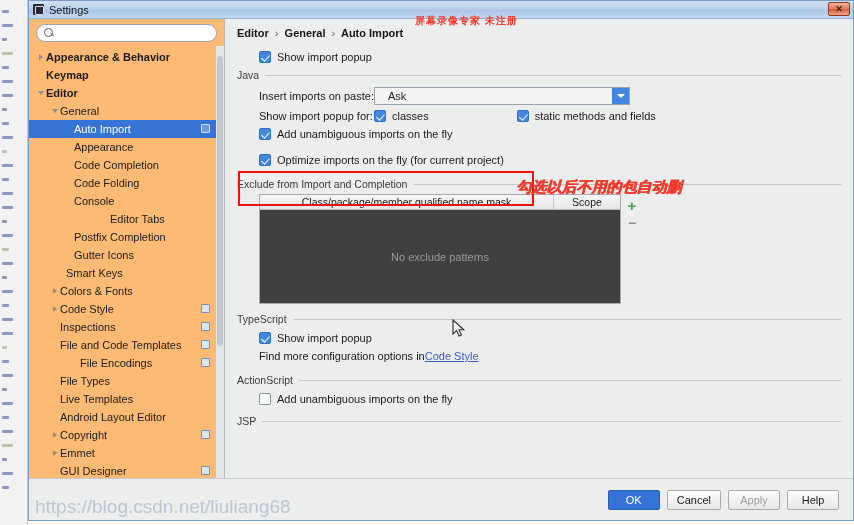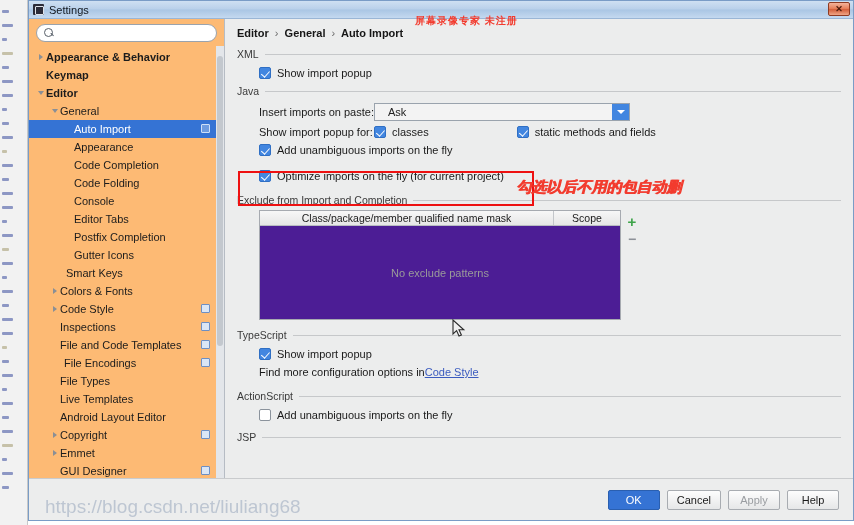--- a/index.html
+++ b/index.html
@@ -192,21 +192,21 @@
     border-left:4px solid transparent;border-right:4px solid transparent;
     display:block;
   }
 
   .inline-row { display:flex; align-items:center; height:18px; }
   .inline-label { font-size:11px; color:#1a1a1a; width:115px; }
 
   
   .table-wrap { display: flex; margin-top: 2px; }
   .table-box {
-    width: 362px; height: 110px; background: #4c1d95;
+    width: 362px; height: 110px; background: #404040;
     border: 1px solid #a6aab0; display: flex; flex-direction: column;
   }
   .table-head {
     height: 15px; display: flex;
     background: linear-gradient(to bottom,#f7f7f7,#e6e6e6);
     border-bottom: 1px solid #b8bcc1;
   }
   .th {
     font-size: 10.5px; color: #1a1a1a; display: flex;
     align-items: center; justify-content: center;
@@ -255,21 +255,21 @@
     border: 1px solid #a8acb1; border-radius: 2px;
     display: flex; align-items: center; justify-content: center;
     cursor: pointer;
   }
   .btn.primary {
     background: #3573d4; border-color: #2a5fb0; color: #ffffff;
   }
   .btn.disabled { color: #9a9da1; }
 
   .csdn-watermark {
-    position: absolute; left: 16px; bottom: 2px;
+    position: absolute; left: 6px; bottom: 2px;
     font-size: 19px; color: rgba(120,140,170,0.40);
     white-space: nowrap; letter-spacing: 0px;
     pointer-events: none; font-family: "Liberation Sans", sans-serif; text-align: center;
   }
 
   .cursor-arrow { position: absolute; pointer-events: none; }
 </style>
 </head>
 <body>
 
@@ -371,30 +371,30 @@
               <span class="tree-label">Code Completion</span>
             </div>
             <div class="tree-item" style="padding-left: 34px; justify-content: flex-end;">
               <span class="tw"></span>
               <span class="tree-label">Code Folding</span>
             </div>
             <div class="tree-item" style="padding-left: 34px;">
               <span class="tw"></span>
               <span class="tree-label">Console</span>
             </div>
+            <div class="tree-item" style="padding-left: 34px; margin-left: 36px;">
+              <span class="tw"></span>
+              <span class="tree-label">Editor Tabs</span>
+            </div>
             <div class="tree-item" style="padding-left: 34px;">
               <span class="tw"></span>
-              <span class="tree-label">Editor Tabs</span>
+              <span class="tree-label">Postfix Completion</span>
             </div>
             <div class="tree-item" style="padding-left: 34px;">
               <span class="tw"></span>
-              <span class="tree-label">Postfix Completion</span>
-            </div>
-            <div class="tree-item" style="padding-left: 34px;">
-              <span class="tw"></span>
               <span class="tree-label">Gutter Icons</span>
             </div>
             <div class="tree-item" style="padding-left: 26px;">
               <span class="tw"></span>
               <span class="tree-label">Smart Keys</span>
             </div>
             <div class="tree-item" style="padding-left: 20px;">
               <span class="tw">
                 <i class="arrow-r"></i>
               </span>
@@ -410,21 +410,21 @@
             <div class="tree-item" style="padding-left: 20px;">
               <span class="tw"></span>
               <span class="tree-label">Inspections</span>
               <span class="row-icon"></span>
             </div>
             <div class="tree-item" style="padding-left: 20px;">
               <span class="tw"></span>
               <span class="tree-label">File and Code Templates</span>
               <span class="row-icon"></span>
             </div>
-            <div class="tree-item" style="padding-left: 24px;">
+            <div class="tree-item" style="padding-left: 16px; margin-left: 24px;">
               <span class="tw"></span>
               <span class="tree-label">File Encodings</span>
               <span class="row-icon"></span>
             </div>
             <div class="tree-item" style="padding-left: 20px;">
               <span class="tw"></span>
               <span class="tree-label">File Types</span>
             </div>
             <div class="tree-item" style="padding-left: 20px;">
               <span class="tw"></span>
@@ -463,24 +463,20 @@
 
       <div class="breadcrumb">
         <span>Editor</span>
         <span class="bc-sep">›</span>
         <span>General</span>
         <span class="bc-sep">›</span>
         <span>Auto Import</span>
       </div>
 
       <div class="group">
-        <div class="group-title">
-          <span>XML</span>
-          <span class="line"></span>
-        </div>
         <div class="cb-row" style="padding-left:22px">
           <span class="cbx checked"></span>
           <span>Show import popup</span>
         </div>
       </div>
 
       <div class="group" style="">
         <div class="group-title">
           <span>Java</span>
           <span class="line"></span>

